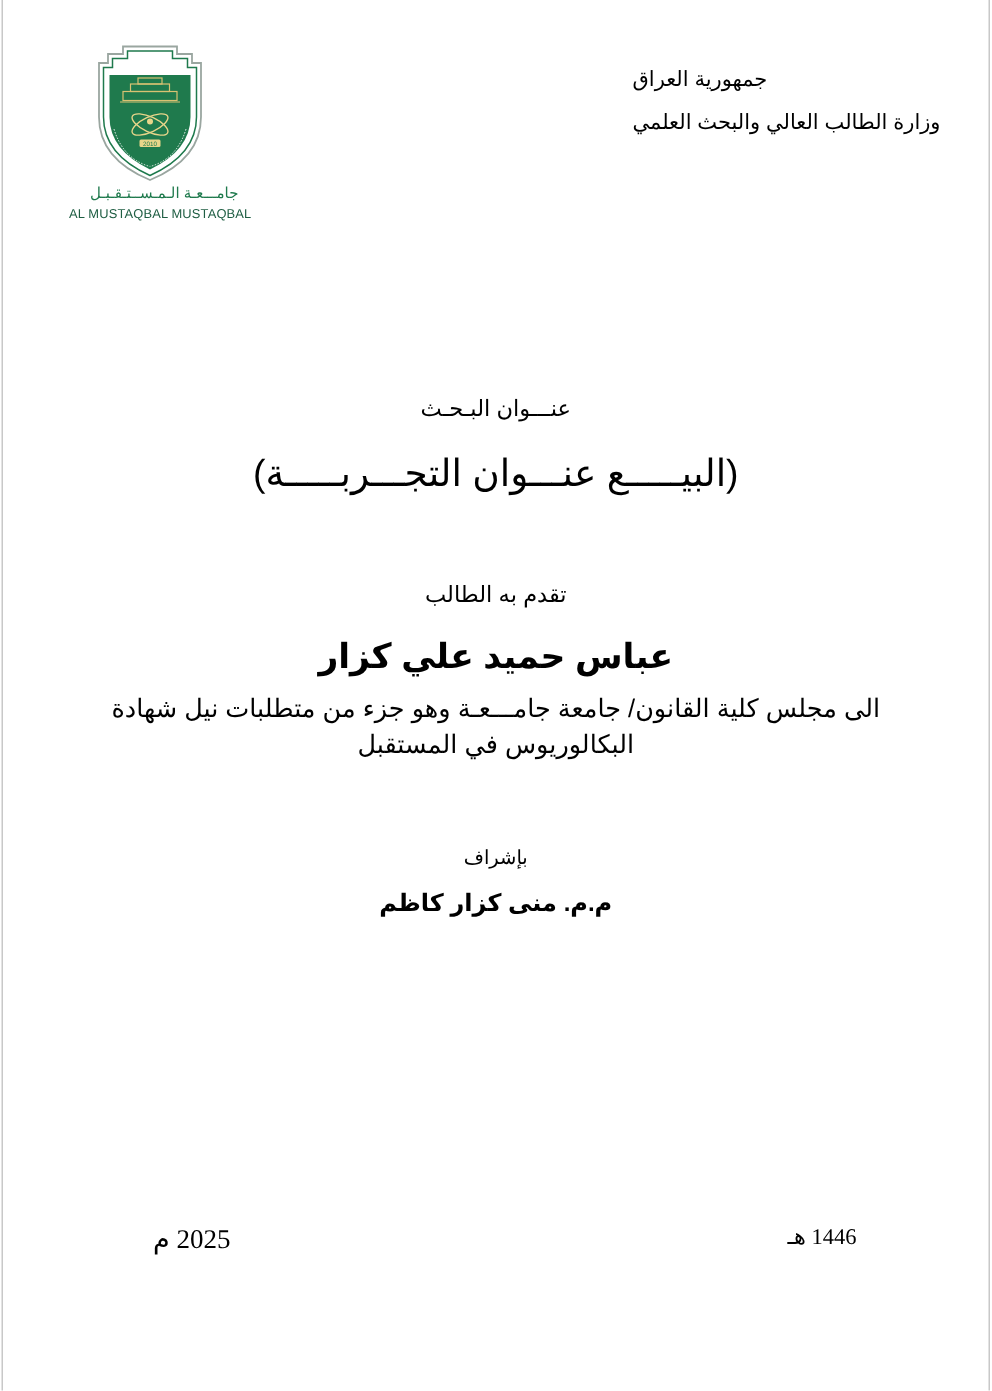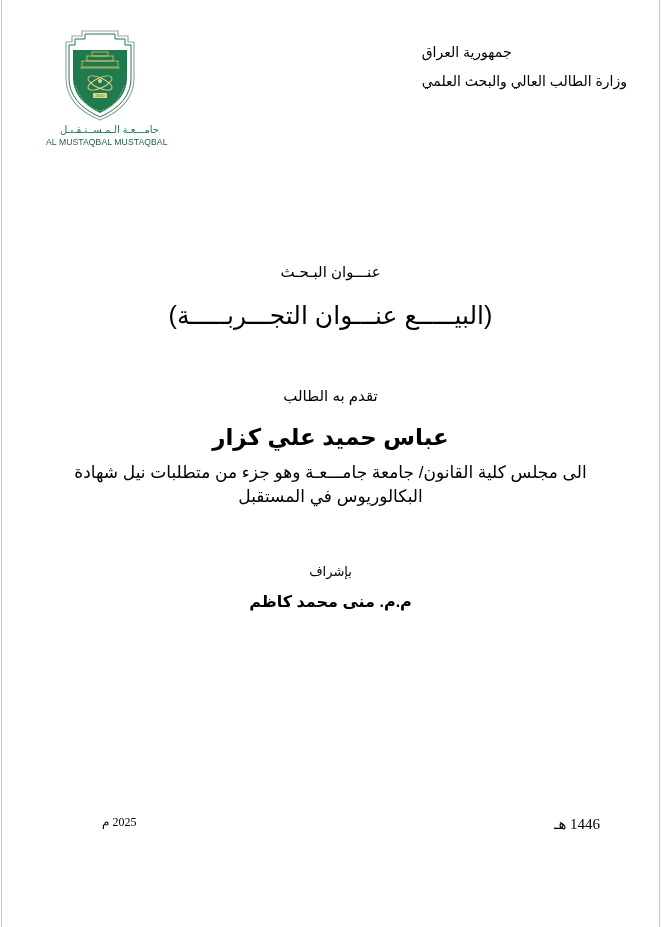--- a/index.html
+++ b/index.html
@@ -86,33 +86,33 @@
       font-size: 17px;
       line-height: 24px;
       white-space: normal;
     }
     .t-purpose .ln { display: block; white-space: nowrap; }
     .t-supv  { top: 552px; font-size: 13px; margin-top: 12px; }
     .t-supvn { top: 592px; font-size: 16px; font-weight: bold; }
 
     .date-h {
       position: absolute;
-      left: 552px;
+      left: 523px;
       top: 815px;
       font-family: "Liberation Serif", "DejaVu Serif", serif;
       font-size: 15px;
       direction: rtl;
       white-space: nowrap;
     }
     .date-g {
       position: absolute;
       left: 100px;
       top: 815px;
       font-family: "Liberation Serif", "DejaVu Serif", serif;
-      font-size: 12px;
+      font-size: 18px;
       direction: rtl;
       white-space: nowrap;
     }
   </style>
 </head>
 <body>
 
 <div class="page">
 
   <div class="logo">
@@ -151,17 +151,17 @@
   <div class="center t-title">(البيـــــع عنـــوان التجـــربـــــة)</div>
   <div class="center t-by">تقدم به الطالب</div>
   <div class="center t-name">عباس حميد علي كزار</div>
 
   <div class="center t-purpose">
     <span class="ln">الى مجلس كلية القانون/ جامعة جامـــعـة وهو جزء من متطلبات نيل شهادة</span>
     <span class="ln">البكالوريوس في المستقبل</span>
   </div>
 
   <div class="center t-supv">بإشراف</div>
-  <div class="center t-supvn">م.م. منى محمد كاظم</div>
+  <div class="center t-supvn">م.م. منى كزار كاظم</div>
 
   <div class="date-h">1446 هـ</div>
   <div class="date-g">2025 م</div>
 </div>
 
 </body></html>

